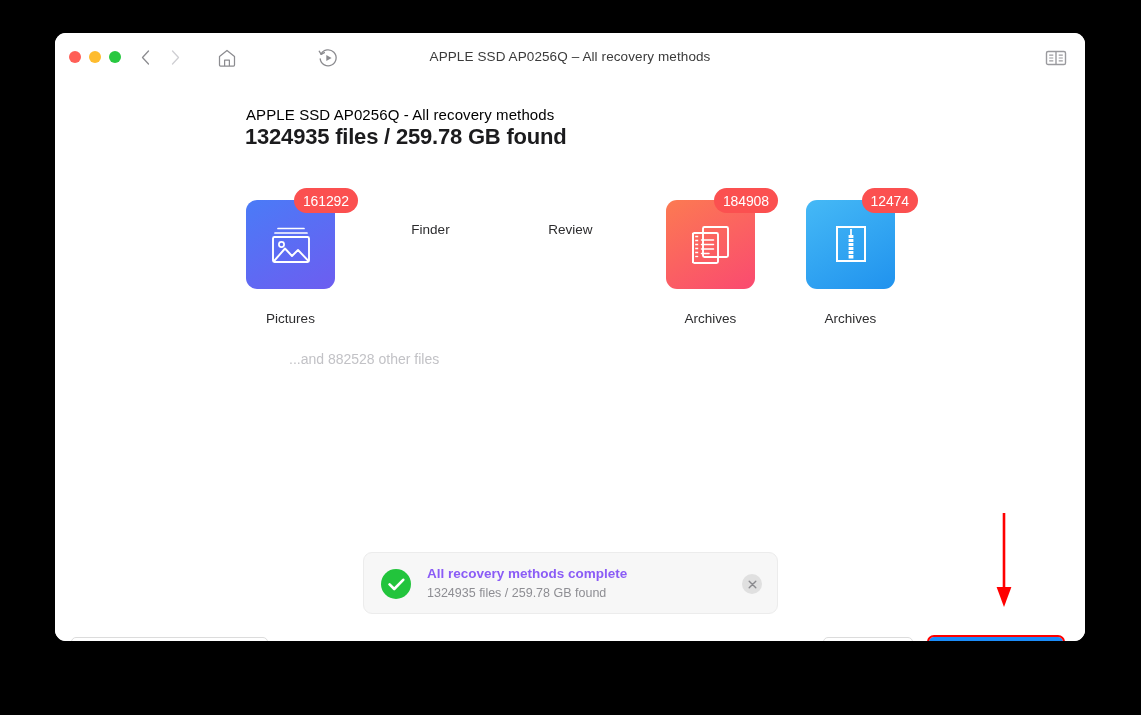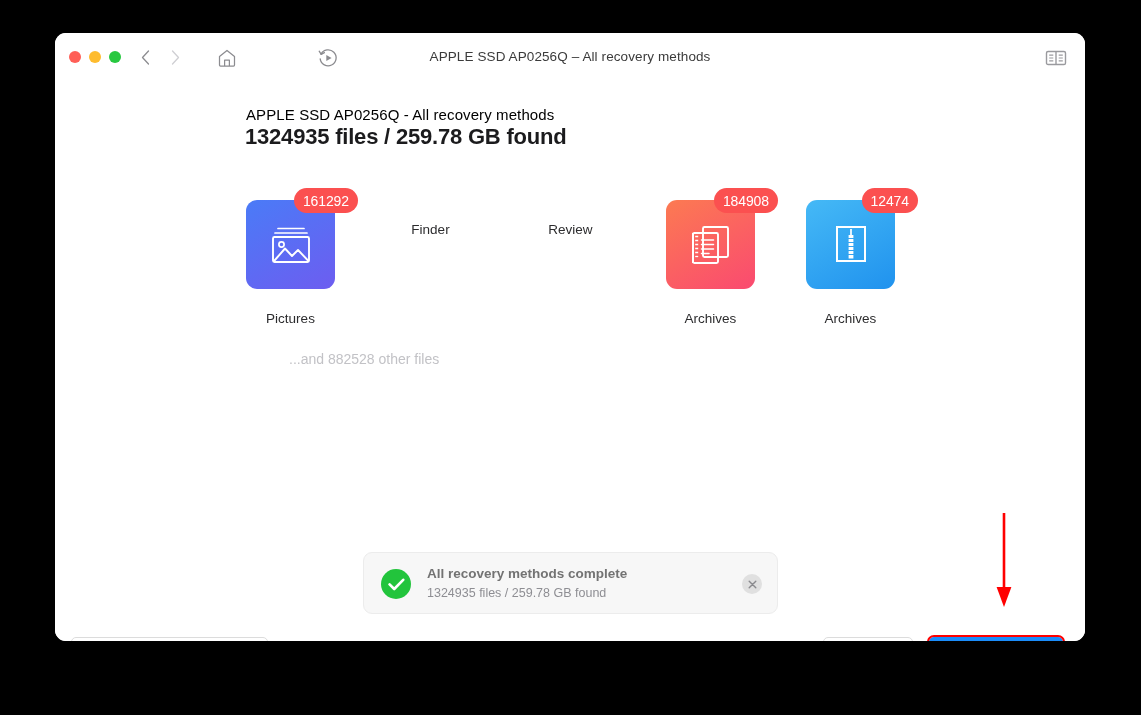--- a/index.html
+++ b/index.html
@@ -211,21 +211,21 @@
     display: flex;
     align-items: center;
     justify-content: center;
   }
   #toast-title {
     position: absolute;
     left: 63px;
     top: 13px;
     font-size: 13.5px;
     font-weight: bold;
-    color: #737373;
+    color: #8b5cf6;
   }
   #toast-sub {
     position: absolute;
     left: 63px;
     top: 33px;
     font-size: 12.5px;
     color: #8e8e93;
   }
   #toast-close {
     position: absolute;

